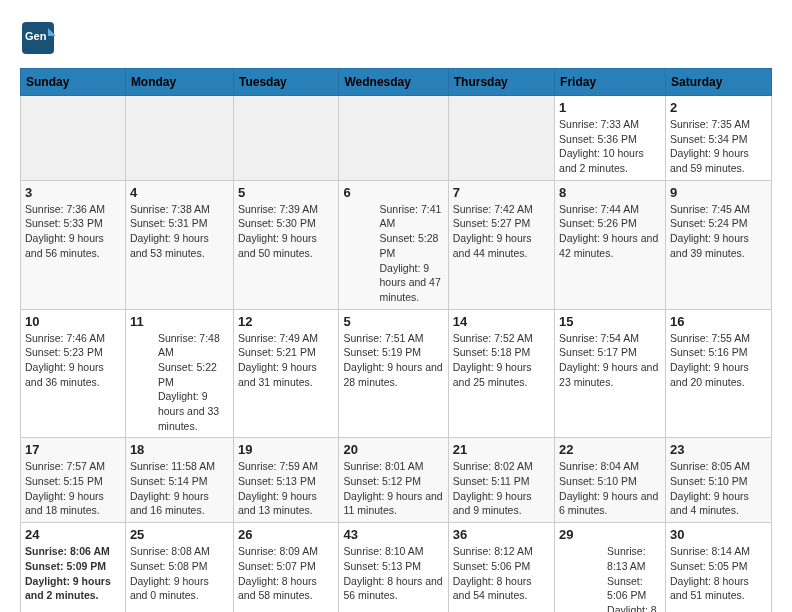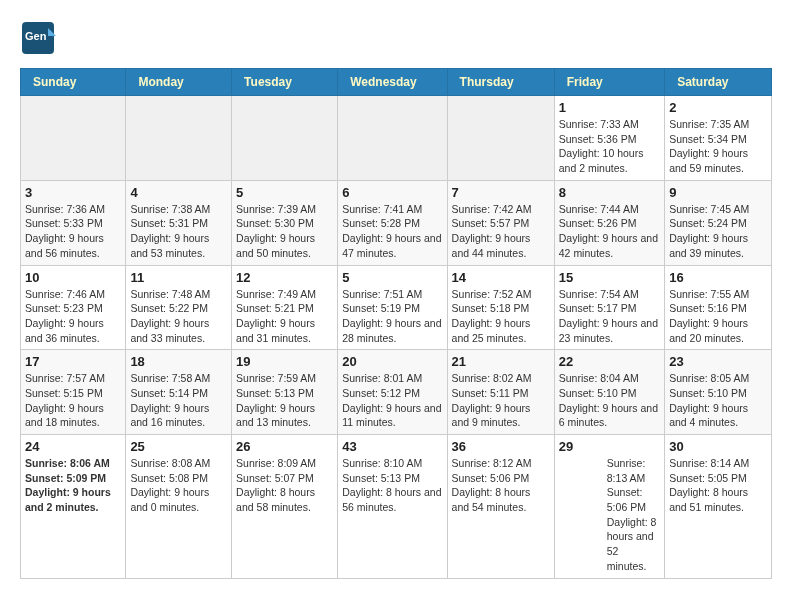--- a/index.html
+++ b/index.html
@@ -10,22 +10,22 @@
       min-height: 612px;
       padding: 20px;
     }
     .calendar-table {
       width: 100%;
       border-collapse: collapse;
       font-size: 11px;
     }
     .calendar-table thead th {
       background: #2980b9;
-      color: #fef9c3;
-      padding: 6px 12px;
+      color: #000000;
+      padding: 6px 5px;
       text-align: left;
       font-size: 12px;
       font-weight: bold;
       border: 1px solid #2471a3;
     }
     .calendar-table tbody td {
       border: 1px solid #ccc;
       vertical-align: top;
       padding: 4px;
       width: 113px;
@@ -118,28 +118,28 @@
 Daylight: 9 hours and 53 minutes.</div>
         </td>
         <td>
           <span class="day-number">5</span>
           <div class="day-info" style="white-space: pre-line;">Sunrise: 7:39 AM
 Sunset: 5:30 PM
 Daylight: 9 hours and 50 minutes.</div>
         </td>
         <td>
           <span class="day-number">6</span>
-          <div class="day-info" style="white-space: pre-line;">Sunrise: 7:41 AM
+          <div class="day-info" style="white-space: pre-line; margin-left: 36px;">Sunrise: 7:41 AM
 Sunset: 5:28 PM
 Daylight: 9 hours and 47 minutes.</div>
         </td>
         <td>
           <span class="day-number">7</span>
           <div class="day-info" style="white-space: pre-line;">Sunrise: 7:42 AM
-Sunset: 5:57 PM
+Sunset: 5:27 PM
 Daylight: 9 hours and 44 minutes.</div>
         </td>
         <td>
           <span class="day-number">8</span>
           <div class="day-info" style="white-space: pre-line;">Sunrise: 7:44 AM
 Sunset: 5:26 PM
 Daylight: 9 hours and 42 minutes.</div>
         </td>
         <td>
           <span class="day-number">9</span>
@@ -150,21 +150,21 @@
       </tr>
       <tr>
         <td>
           <span class="day-number">10</span>
           <div class="day-info" style="white-space: pre-line;">Sunrise: 7:46 AM
 Sunset: 5:23 PM
 Daylight: 9 hours and 36 minutes.</div>
         </td>
         <td>
           <span class="day-number">11</span>
-          <div class="day-info" style="white-space: pre-line;">Sunrise: 7:48 AM
+          <div class="day-info" style="white-space: pre-line; margin-left: 28px;">Sunrise: 7:48 AM
 Sunset: 5:22 PM
 Daylight: 9 hours and 33 minutes.</div>
         </td>
         <td>
           <span class="day-number">12</span>
           <div class="day-info" style="white-space: pre-line;">Sunrise: 7:49 AM
 Sunset: 5:21 PM
 Daylight: 9 hours and 31 minutes.</div>
         </td>
         <td>
@@ -194,21 +194,21 @@
       </tr>
       <tr>
         <td>
           <span class="day-number">17</span>
           <div class="day-info" style="white-space: pre-line;">Sunrise: 7:57 AM
 Sunset: 5:15 PM
 Daylight: 9 hours and 18 minutes.</div>
         </td>
         <td>
           <span class="day-number">18</span>
-          <div class="day-info" style="white-space: pre-line;">Sunrise: 7:58 AM
+          <div class="day-info" style="white-space: pre-line;">Sunrise: 11:58 AM
 Sunset: 5:14 PM
 Daylight: 9 hours and 16 minutes.</div>
         </td>
         <td>
           <span class="day-number">19</span>
           <div class="day-info" style="white-space: pre-line;">Sunrise: 7:59 AM
 Sunset: 5:13 PM
 Daylight: 9 hours and 13 minutes.</div>
         </td>
         <td>

